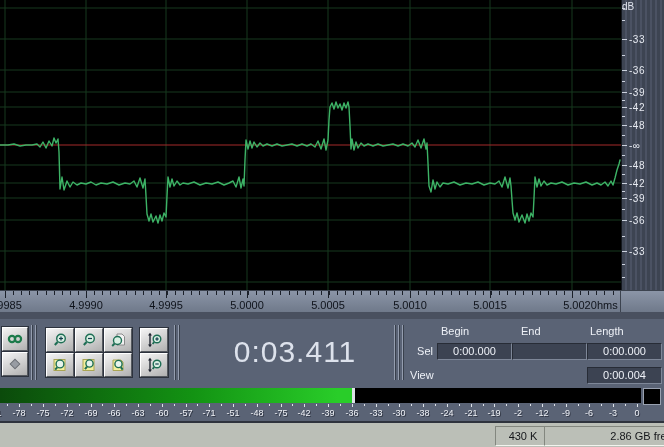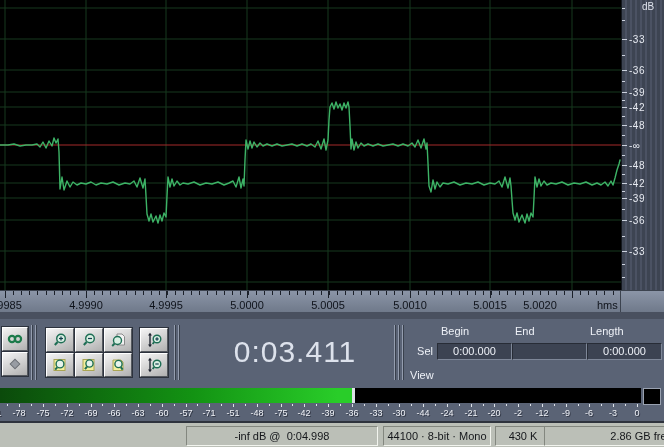--- a/index.html
+++ b/index.html
@@ -8,21 +8,21 @@
   #app{position:absolute;inset:0;}
 
   
   .wave-area{position:absolute;left:0;top:0;width:621px;height:290px;background:#000;}
   #wave-svg{position:absolute;left:0;top:0;}
 
   
   .db-scale{position:absolute;left:621px;top:0;width:43px;height:290px;
     background:repeating-linear-gradient(90deg,#3d4452 0 3px,#4b5263 3px 5px);
     border-left:1px solid #14181f;color:#e7eaf1;font-size:10px;overflow:hidden;}
-  .db-title{position:absolute;left:20px;top:1px;color:#dfe3ec;text-align:center;}
+  .db-title{position:absolute;left:0;top:1px;color:#dfe3ec;text-align:center;}
   .dbtick{position:absolute;left:0;height:1px;background:#ccd2de;}
   .dblab{position:absolute;left:7px;transform:translateY(-50%);letter-spacing:0.5px;}
 
   
   .ruler{position:absolute;left:0;top:290px;width:620px;height:22px;
     background:linear-gradient(#8b95a7,#6e7889);border-top:1px solid #3c434f;
     border-right:1px solid #3c434f;overflow:hidden;}
   .ruler-corner{position:absolute;left:621px;top:290px;width:43px;height:22px;
     background:linear-gradient(#8b95a7,#6e7889);border-top:1px solid #3c434f;}
   .rtick{position:absolute;top:0;width:1px;background:#1b2029;}
@@ -239,21 +239,21 @@
       <div class="rlab" style="left: 166px;">4.9995</div>
       <div class="rtick" style="left: 247px; height: 7px;"></div>
       <div class="rlab" style="left: 247px; text-align: right;">5.0000</div>
       <div class="rtick" style="left: 328px; height: 7px;"></div>
       <div class="rlab" style="left: 328px;">5.0005</div>
       <div class="rtick" style="left: 410px; height: 7px;"></div>
       <div class="rlab" style="left: 410px;">5.0010</div>
       <div class="rtick" style="left: 490px; height: 7px;"></div>
       <div class="rlab" style="left: 490px;">5.0015</div>
       <div class="rtick" style="left: 572px; height: 7px;"></div>
-      <div class="rlab" style="left: 540px;">5.0020</div>
+      <div class="rlab" style="left: 580px;">5.0020</div>
     </div>
   <div class="ruler-corner"></div>
 
   <div class="midgap"></div>
   <div class="controls"></div>
 
   <div class="grip" style="left:31px"></div>
   <div class="grip" style="left:35px"></div>
   <div class="grip" style="left:174px"></div>
   <div class="grip" style="left:178px"></div>
@@ -356,29 +356,30 @@
         <line x1="9.3" y1="7" x2="12.7" y2="7" stroke="#143c4e" stroke-width="1.2"></line>
         <line x1="8.2" y1="10.2" x2="6.6" y2="12" stroke="#1d6e54" stroke-width="1.8"></line>
       </svg>
     </span>
   </button>
 
   <div class="time-big">0:03.411</div>
 
   <div class="selpanel">
     <div class="selhdr" style="left:31px">Begin</div>
-    <div class="selhdr" style="left:105px">End</div>
+    <div class="selhdr" style="left:111px">End</div>
     <div class="selhdr" style="left:180px">Length</div>
 
     <div class="selrowlab" style="left:0;top:24px">Sel</div>
     <div class="selrowlab" style="left:0;top:48px">View</div>
 
     <div class="fld" style="left:27px;top:22px">0:00.000</div>
     <div class="fld" style="left:102px;top:22px"></div>
     <div class="fld" style="left:177px;top:22px">0:00.000</div>
+    <div class="fld" style="left:177px;top:46px">0:00.004</div>
   </div>
 
   <div class="meter-wrap" id="meter">
     <div class="meter-bar">
       <div class="meter-fill" id="meter-fill" style="width: 352px;"></div>
       <div class="meter-peak" id="meter-peak" style="left: 352px;"></div>
     </div>
     <div class="clip-box"></div>
   <div class="mlab" style="left: -5px;">-81</div>
       <div class="mtick" style="left: 19px; top: 18px; height: 3px;"></div>
@@ -427,30 +428,30 @@
       <div class="mtick" style="left: 340px; top: 18px; height: 2px;"></div>
       <div class="mlab" style="left: 352px;">-36</div>
       <div class="mtick" style="left: 376px; top: 18px; height: 3px;"></div>
       <div class="mtick" style="left: 364px; top: 18px; height: 2px;"></div>
       <div class="mlab" style="left: 376px;">-33</div>
       <div class="mtick" style="left: 399px; top: 18px; height: 3px;"></div>
       <div class="mtick" style="left: 388px; top: 18px; height: 2px;"></div>
       <div class="mlab" style="left: 399px;">-30</div>
       <div class="mtick" style="left: 423px; top: 18px; height: 3px;"></div>
       <div class="mtick" style="left: 411px; top: 18px; height: 2px;"></div>
-      <div class="mlab" style="left: 423px;">-44</div>
+      <div class="mlab" style="left: 423px;">-38</div>
       <div class="mtick" style="left: 447px; top: 18px; height: 3px;"></div>
       <div class="mtick" style="left: 435px; top: 18px; height: 2px;"></div>
       <div class="mlab" style="left: 447px;">-24</div>
       <div class="mtick" style="left: 471px; top: 18px; height: 3px;"></div>
       <div class="mtick" style="left: 459px; top: 18px; height: 2px;"></div>
       <div class="mlab" style="left: 471px;">-21</div>
       <div class="mtick" style="left: 494px; top: 18px; height: 3px;"></div>
       <div class="mtick" style="left: 483px; top: 18px; height: 2px;"></div>
-      <div class="mlab" style="left: 494px;">-20</div>
+      <div class="mlab" style="left: 494px;">-19</div>
       <div class="mtick" style="left: 518px; top: 18px; height: 3px;"></div>
       <div class="mtick" style="left: 506px; top: 18px; height: 2px;"></div>
       <div class="mlab" style="left: 518px;">-2</div>
       <div class="mtick" style="left: 542px; top: 18px; height: 3px;"></div>
       <div class="mtick" style="left: 530px; top: 18px; height: 2px;"></div>
       <div class="mlab" style="left: 542px;">-12</div>
       <div class="mtick" style="left: 566px; top: 18px; height: 3px;"></div>
       <div class="mtick" style="left: 554px; top: 18px; height: 2px;"></div>
       <div class="mlab" style="left: 566px;">-9</div>
       <div class="mtick" style="left: 589px; top: 18px; height: 3px;"></div>
@@ -458,19 +459,17 @@
       <div class="mlab" style="left: 589px;">-6</div>
       <div class="mtick" style="left: 613px; top: 18px; height: 3px;"></div>
       <div class="mtick" style="left: 601px; top: 18px; height: 2px;"></div>
       <div class="mlab" style="left: 613px;">-3</div>
       <div class="mtick" style="left: 637px; top: 18px; height: 3px;"></div>
       <div class="mtick" style="left: 625px; top: 18px; height: 2px;"></div>
       <div class="mlab" style="left: 637px;">0</div>
     </div>
 
   <div class="statusbar">
-    <div class="spanel sp1">-inf dB @  0:04.998</div>
-    <div class="spanel sp2">44100 · 8-bit · Mono</div>
     <div class="spanel sp3">430 K</div>
     <div class="spanel sp4">2.86 GB free</div>
   </div>
 
 </div>
 
 </body></html>

